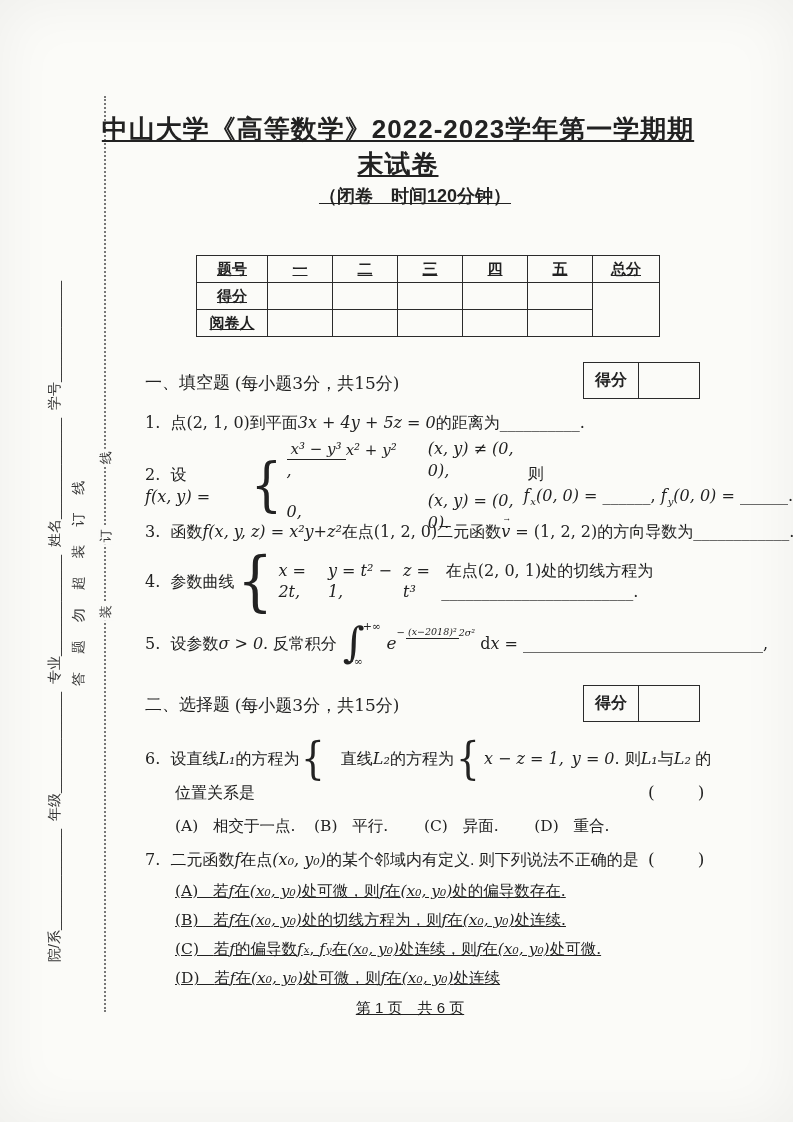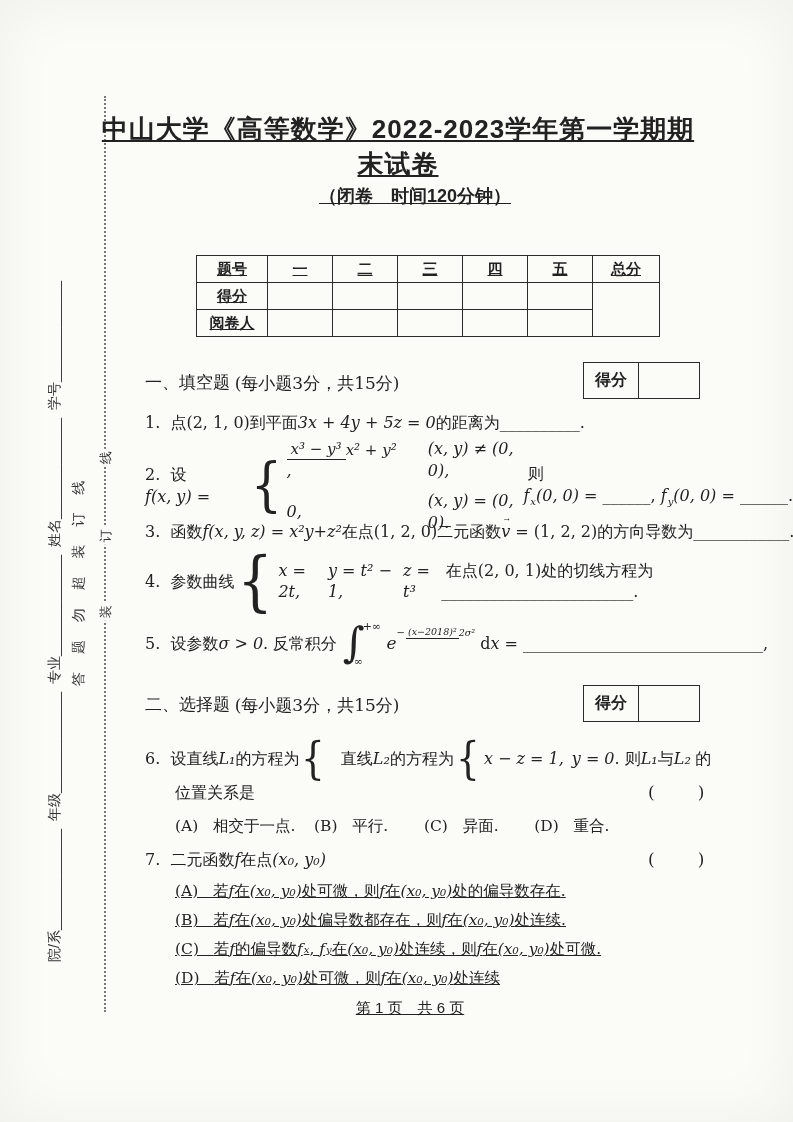--- a/index.html
+++ b/index.html
@@ -233,20 +233,21 @@
       <span class="cn" data-name="cn-part">重合</span>
       <span class="mr" data-name="mr-part">.</span>
     </div>
 
   <div class="qrow" style="left:145px;top:849px;" data-name="question-7">
       <span class="mr" data-name="mr-part">7.  </span>
       <span class="cn" data-name="cn-part">二元函数</span>
       <span class="mi" data-name="mi-part">f</span>
       <span class="cn" data-name="cn-part">在点</span>
       <span class="mi" data-name="mi-part">(x₀, y₀)</span>
+      <span class="cn" data-name="cn-part">的某个邻域内有定义. 则下列说法不正确的是</span>
     </div>
   <div class="qrow parens" style="left:648px;top:848px;" data-name="question-7-answer-parens">(        )</div>
   <div class="abs" style="left:175px;top:881px;" data-name="question-7-options">
     <div class="opt-row" data-name="question-7-option-a">
         <span class="mr" data-name="mr-part">(A)   </span>
         <span class="cn" data-name="cn-part">若</span>
         <span class="mi" data-name="mi-part">f</span>
         <span class="cn" data-name="cn-part">在</span>
         <span class="mi" data-name="mi-part">(x₀, y₀)</span>
         <span class="cn" data-name="cn-part">处可微，则</span>
@@ -255,21 +256,21 @@
         <span class="mi" data-name="mi-part">(x₀, y₀)</span>
         <span class="cn" data-name="cn-part">处的偏导数存在</span>
         <span class="mr" data-name="mr-part">.</span>
       </div>
     <div class="opt-row" data-name="question-7-option-b">
         <span class="mr" data-name="mr-part">(B)   </span>
         <span class="cn" data-name="cn-part">若</span>
         <span class="mi" data-name="mi-part">f</span>
         <span class="cn" data-name="cn-part">在</span>
         <span class="mi" data-name="mi-part">(x₀, y₀)</span>
-        <span class="cn" data-name="cn-part">处偏导数都存在，则</span>
+        <span class="cn" data-name="cn-part">处的切线方程为，则</span>
         <span class="mi" data-name="mi-part">f</span>
         <span class="cn" data-name="cn-part">在</span>
         <span class="mi" data-name="mi-part">(x₀, y₀)</span>
         <span class="cn" data-name="cn-part">处连续</span>
         <span class="mr" data-name="mr-part">.</span>
       </div>
     <div class="opt-row" data-name="question-7-option-c">
         <span class="mr" data-name="mr-part">(C)   </span>
         <span class="cn" data-name="cn-part">若</span>
         <span class="mi" data-name="mi-part">f</span>

